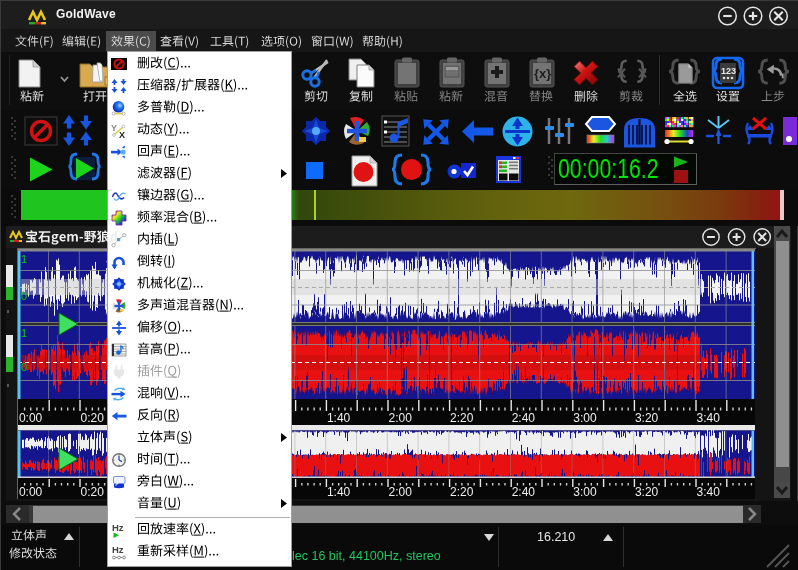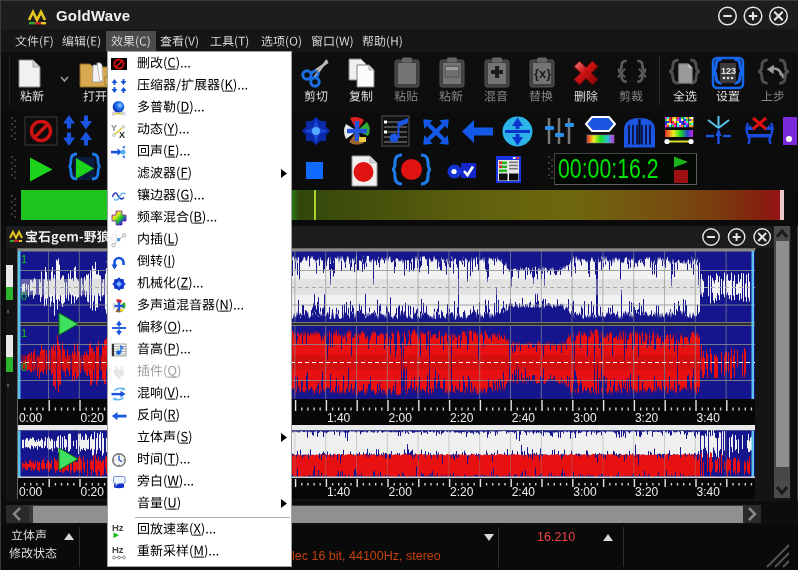--- a/index.html
+++ b/index.html
@@ -8,21 +8,21 @@
 svg{display:block;overflow:visible}
 </style></head><body>
 <div id="app">
 <div class="abs" style="left:0px;top:0px;width:798px;height:28px;background:#1d1d1d"></div>
     <svg class="tx" style="left:27px;top:8px" width="20" height="16" viewBox="0 0 20 16">
       <path d="M1 11 L5 3 L9 11 L13 3 L17 11" fill="none" stroke="#e8c820" stroke-width="2.6"></path>
       <rect x="1" y="13" width="6" height="2.4" fill="#2aa82a"></rect>
       <rect x="7" y="13" width="6" height="2.4" fill="#d02020"></rect>
       <rect x="13" y="13" width="5" height="2.4" fill="#e8c820"></rect>
     </svg>
-    <div class="abs" style="left:55px;top:6px;font-size:15px;font-weight:bold;color:#f2f2f2;letter-spacing:0.2px">GoldWave</div>
+    <div class="abs" style="left:55px;top:6px;font-size:12px;font-weight:bold;color:#f2f2f2;letter-spacing:0.2px">GoldWave</div>
     <svg class="tx" style="left:0;top:0" width="798" height="30">
       <circle cx="726.5" cy="15" r="8.8" fill="none" stroke="#e6e6e6" stroke-width="1.5"></circle>
       <line x1="722.276" y1="15" x2="730.724" y2="15" stroke="#e6e6e6" stroke-width="2.1"></line>
       <circle cx="752.0" cy="15" r="8.8" fill="none" stroke="#e6e6e6" stroke-width="1.5"></circle>
       <line x1="747.776" y1="15" x2="756.224" y2="15" stroke="#e6e6e6" stroke-width="2.1"></line>
       <line x1="752.0" y1="10.776" x2="752.0" y2="19.224" stroke="#e6e6e6" stroke-width="2.1"></line>
       <circle cx="777.5" cy="15" r="8.8" fill="none" stroke="#e6e6e6" stroke-width="1.5"></circle>
       <line x1="773.276" y1="10.776" x2="781.724" y2="19.224" stroke="#e6e6e6" stroke-width="2.1"></line>
       <line x1="773.276" y1="19.224" x2="781.724" y2="10.776" stroke="#e6e6e6" stroke-width="2.1"></line>
     </svg>
@@ -860,26 +860,26 @@
     </svg>
     <div class="abs" style="left:0px;top:524px;width:798px;height:46px;background:#0a0a0a"></div>
     <svg class="tx" style="left:62px;top:531px" width="12" height="9">
       <path d="M1 8 L6 1 L11 8 Z" fill="#d8d8d8"></path>
     </svg>
     <div class="abs" style="left:78px;top:526px;width:1px;height:40px;background:#2e2e2e"></div>
     <svg class="tx" style="left:482px;top:532px" width="12" height="9">
       <path d="M1 1 L11 1 L6 8 Z" fill="#d8d8d8"></path>
     </svg>
     <div class="abs" style="left:497px;top:526px;width:1px;height:40px;background:#2e2e2e"></div>
-    <div class="abs" style="left:536px;top:529px;font-size:12.5px;color:#ef4444">16.210</div>
+    <div class="abs" style="left:536px;top:529px;font-size:12.5px;color:#e5e5e5">16.210</div>
     <svg class="tx" style="left:601px;top:532px" width="12" height="9">
       <path d="M1 8 L6 1 L11 8 Z" fill="#d8d8d8"></path>
     </svg>
     <div class="abs" style="left:622px;top:526px;width:1px;height:40px;background:#2e2e2e"></div>
-    <div class="abs" style="left:291px;top:548px;font-size:12.5px;color:#c2410c">lec 16 bit, 44100Hz, stereo</div>
+    <div class="abs" style="left:291px;top:548px;font-size:12.5px;color:#22c55e">lec 16 bit, 44100Hz, stereo</div>
     <svg class="tx" style="left:764px;top:542px" width="28" height="26">
       <g stroke="#555" stroke-width="2">
         <line x1="24" y1="2" x2="2" y2="24"></line>
         <line x1="24" y1="10" x2="10" y2="24"></line>
         <line x1="24" y1="18" x2="18" y2="24"></line>
       </g>
     </svg>
     <div class="abs" style="left:106px;top:50px;width:184.5px;height:516px;background:#ffffff;border:1px solid #9f9f9f"></div>
     <svg class="tx" style="left:110px;top:55px" width="16" height="16" viewBox="0 0 16 16">
       <rect x="0" y="2" width="16" height="12" fill="#000"></rect>

